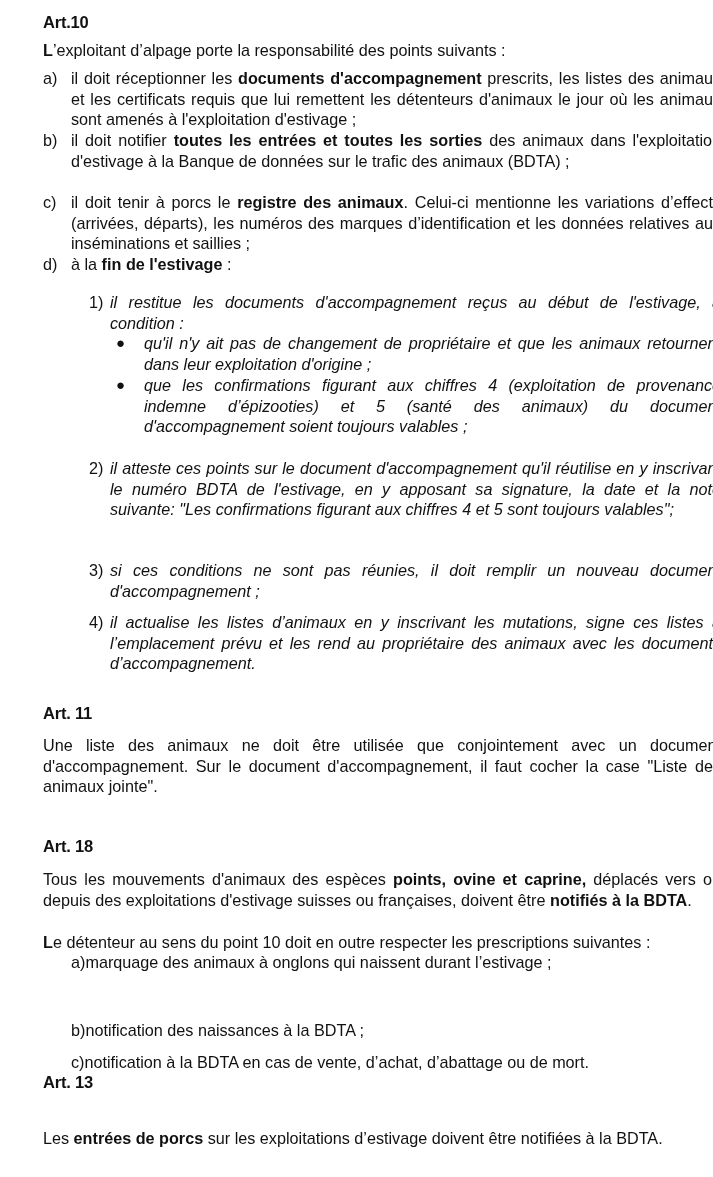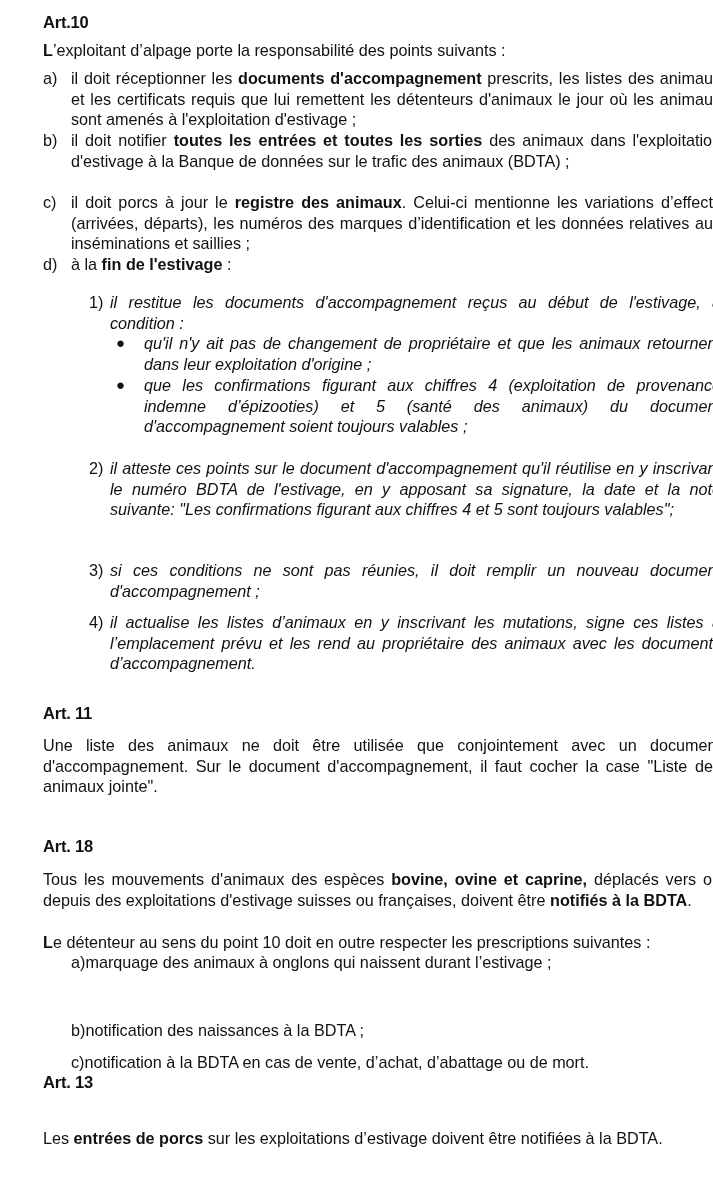--- a/index.html
+++ b/index.html
@@ -59,21 +59,21 @@
     <div class="txt"><span>il doit réceptionner les </span><b>documents d'accompagnement</b><span> prescrits, les listes des animaux et les certificats requis que lui remettent les détenteurs d'animaux le jour où les animaux sont amenés à l'exploitation d'estivage ;</span></div>
   </div>
 
   <div class="alpha" style="top:130px;">
     <span class="lbl">b)</span>
     <div class="txt"><span>il doit notifier </span><b>toutes les entrées et toutes les sorties</b><span> des animaux dans l'exploitation d'estivage à la Banque de données sur le trafic des animaux (BDTA) ;</span></div>
   </div>
 
   <div class="alpha" style="top:192px;">
     <span class="lbl">c)</span>
-    <div class="txt"><span>il doit porcs à jour le </span><b>registre des animaux</b><span>. Celui-ci mentionne les variations d’effectif (arrivées, départs), les numéros des marques d’identification et les données relatives aux inséminations et saillies ;</span></div>
+    <div class="txt"><span>il doit tenir à porcs le </span><b>registre des animaux</b><span>. Celui-ci mentionne les variations d’effectif (arrivées, départs), les numéros des marques d’identification et les données relatives aux inséminations et saillies ;</span></div>
   </div>
 
   <div class="alpha" style="top:254px;">
     <span class="lbl">d)</span>
     <div class="txt" style="text-align:left;"><span>à la </span><b>fin de l'estivage</b><span> :</span></div>
   </div>
 
   <div class="num" style="top:292px;">
     <span class="lbl">1)</span>
     <div class="txt">il restitue les documents d'accompagnement reçus au début de l'estivage, à condition :</div>
@@ -102,21 +102,21 @@
   <div class="num" style="top:612px;">
     <span class="lbl">4)</span>
     <div class="txt">il actualise les listes d’animaux en y inscrivant les mutations, signe ces listes à l’emplacement prévu et les rend au propriétaire des animaux avec les documents d’accompagnement.</div>
   </div>
 
   <div class="heading" style="top:703px;">Art. 11</div>
   <div class="para" style="top:735px;">Une liste des animaux ne doit être utilisée que conjointement avec un document d'accompagnement. Sur le document d'accompagnement, il faut cocher la case "Liste des animaux jointe".</div>
 
   <div class="heading" style="top:836px;">Art. 18</div>
   <div class="para" style="top:869px;">
-    <span>Tous les mouvements d'animaux des espèces </span><b>bovine, ovine et caprine,</b><span> déplacés vers ou depuis des exploitations d'estivage suisses ou françaises, doivent être </span><b>notifiés à la BDTA</b><span>.</span>
+    <span>Tous les mouvements d'animaux des espèces </span><b>points, ovine et caprine,</b><span> déplacés vers ou depuis des exploitations d'estivage suisses ou françaises, doivent être </span><b>notifiés à la BDTA</b><span>.</span>
   </div>
   <div class="para" style="top:932px;">
     <b>L</b><span>e détenteur au sens du point 10 doit en outre respecter les prescriptions suivantes :</span>
   </div>
 
   <div class="sub" style="top:952px;">
     <span>a)</span><span>marquage des animaux à onglons qui naissent durant l’estivage ;</span>
   </div>
   <div class="sub" style="top:1052px;">
     <span>c)</span><span>notification à la BDTA en cas de vente, d’achat, d’abattage ou de mort.</span>

